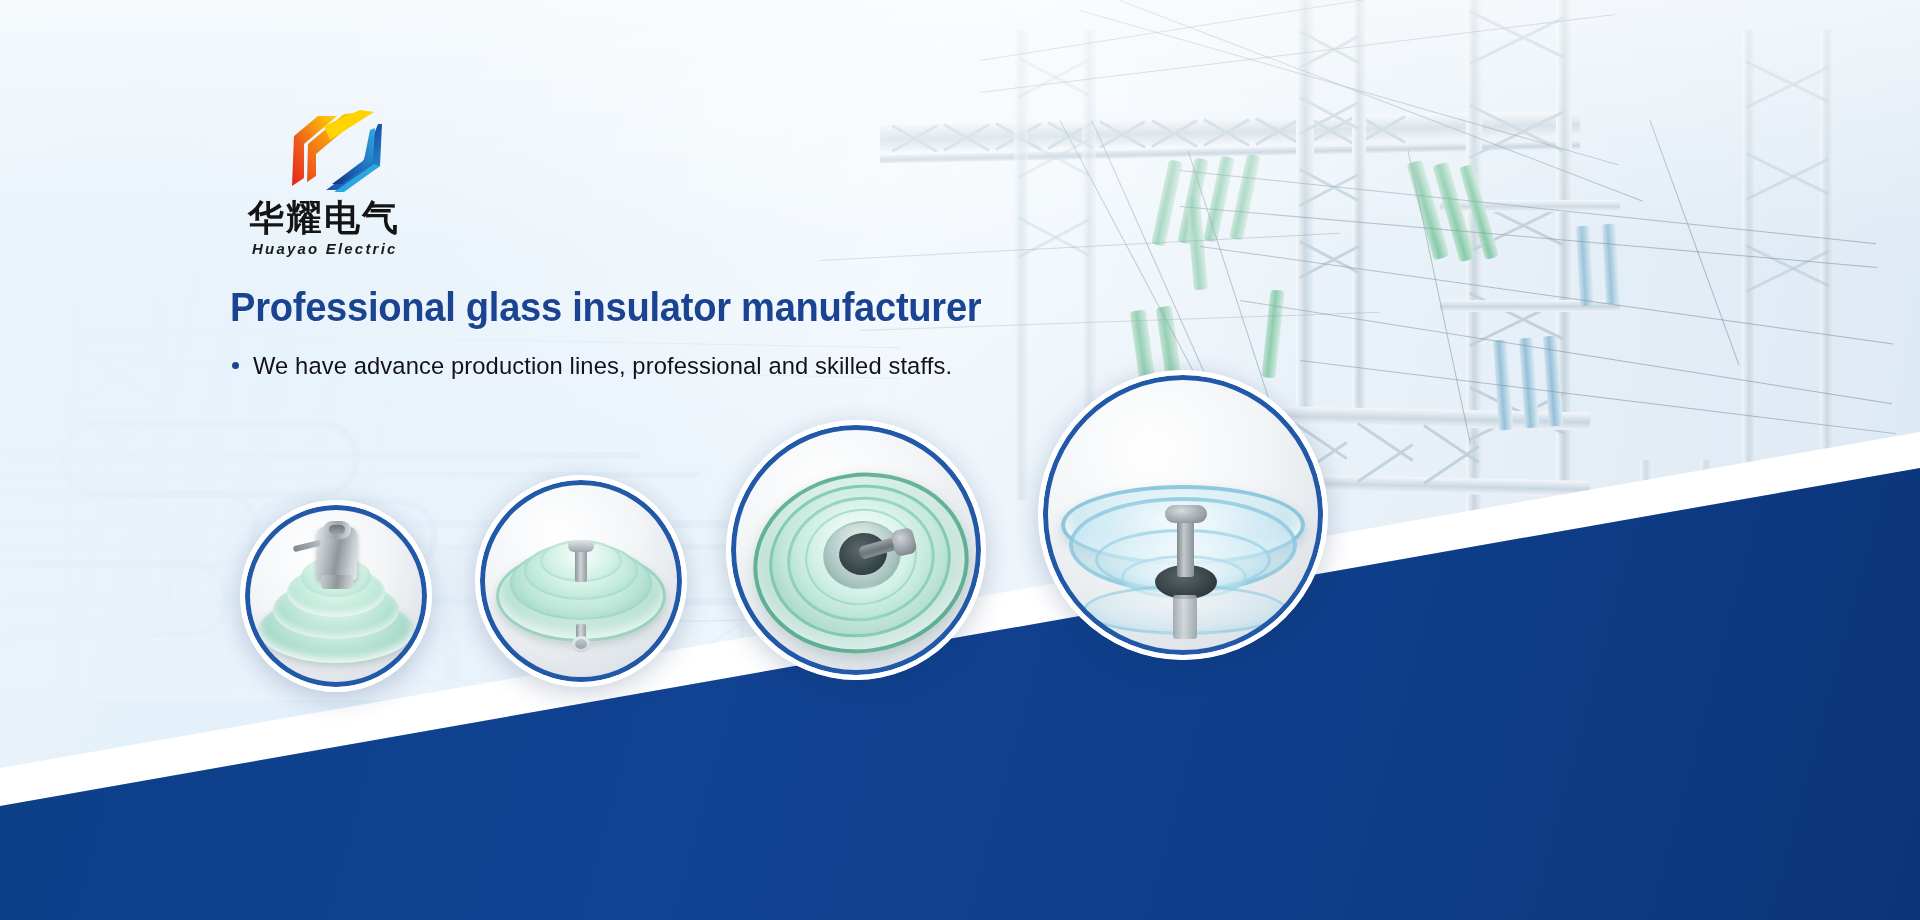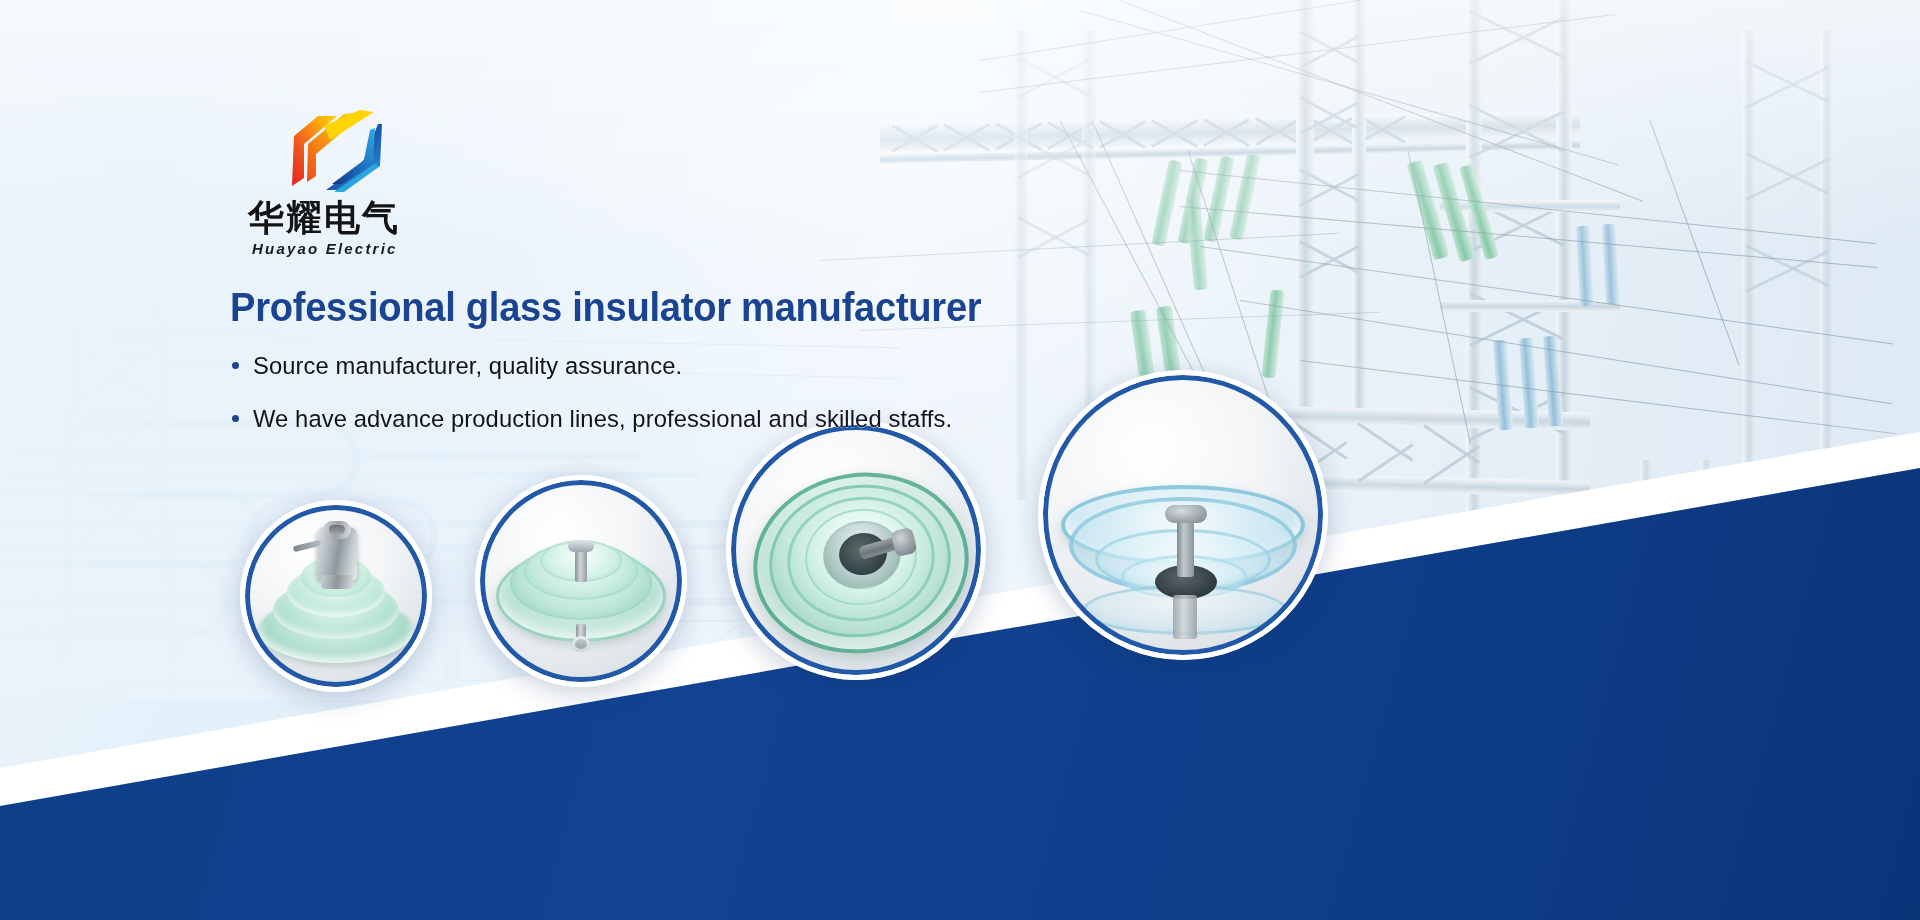--- a/index.html
+++ b/index.html
@@ -377,24 +377,20 @@
     </div>
     <div class="logo-cn">华耀电气</div>
     <div class="logo-en">Huayao Electric</div>
   </div>
 
   <div class="headline">Professional glass insulator manufacturer</div>
 
   <div class="bullets">
     <div class="bullet-row">
       <span class="bullet-dot"></span>
-      <span class="bullet-text">Source manufacturer, quality assurance.</span>
-    </div>
-    <div class="bullet-row">
-      <span class="bullet-dot"></span>
       <span class="bullet-text">We have advance production lines, professional and skilled staffs.</span>
     </div>
   </div>
 
   <div class="product" id="prod1">
     <div class="plate">
 
       <div class="skirt" style="left:10px;  top:88px;  width:154px; height:66px;
            background:radial-gradient(ellipse at 50% 30%, rgba(232,250,243,.95), rgba(171,221,203,.9) 58%, rgba(122,193,171,.92) 100%);
            box-shadow:inset 0 -5px 9px rgba(255,255,255,.85), 0 3px 7px rgba(60,100,90,.25);"></div>

